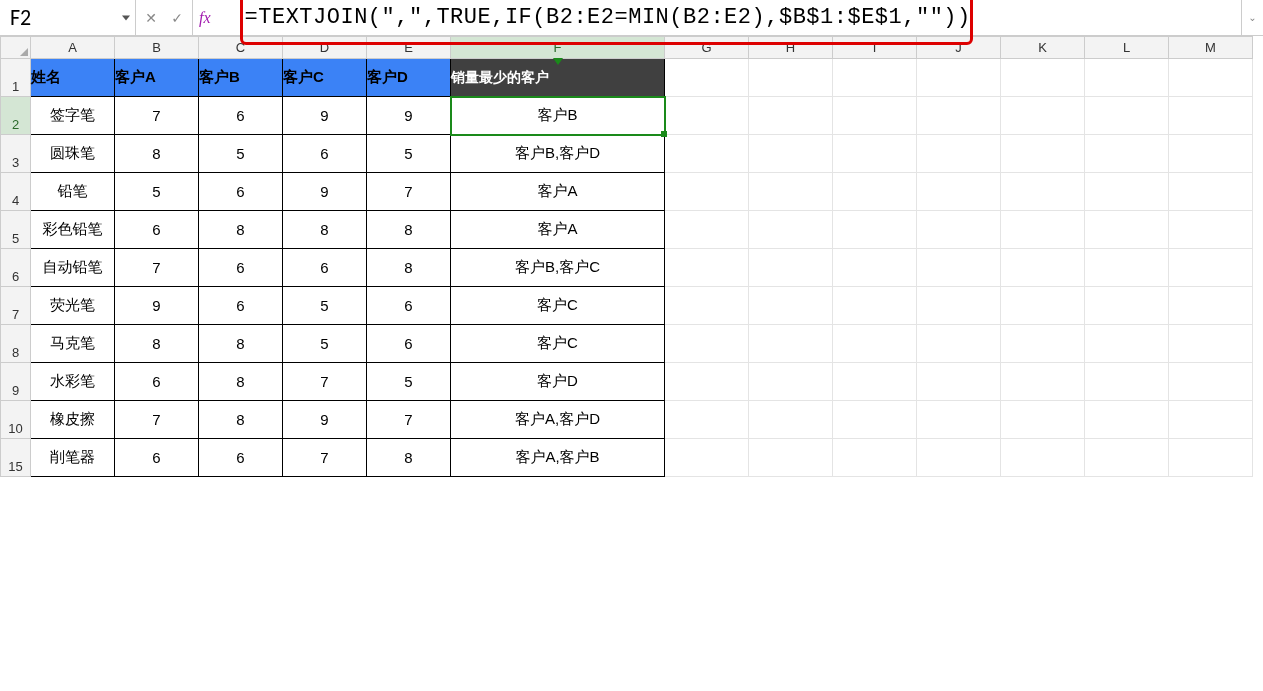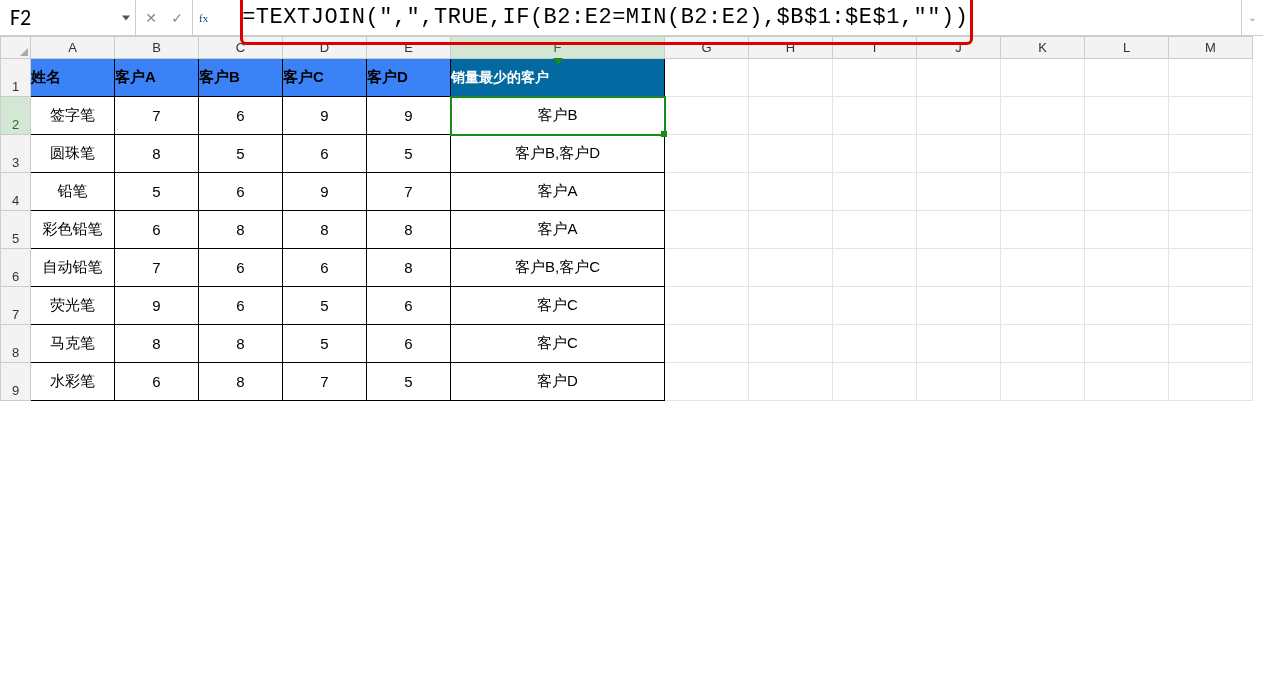--- a/index.html
+++ b/index.html
@@ -39,21 +39,21 @@
   }
   .fb-buttons {
     display: flex;
     align-items: center;
     border-right: 1px solid #ccc;
     padding: 0 6px;
     gap: 8px;
     color: #888;
   }
   .fb-buttons span { width:18px; text-align:center; font-size:14px;}
-  .fx-label { font-size: 11px; color: #0c4a6e; font-family: "Times New Roman", serif; padding: 0 6px; display:flex;align-items:center;}
+  .fx-label { font-style: italic; font-size: 16px; color: #a21caf; font-family: "Times New Roman", serif; padding: 0 6px; display:flex;align-items:center;}
   .formula-highlight {
     position: absolute;
     left: 240px;
     top: -7px;
     right: 290px;
     bottom: -10px;
     border: 3px solid #d00;
     border-radius: 6px;
     pointer-events: none;
     z-index: 5;
@@ -119,21 +119,21 @@
   }
   .data-border { border: 1px solid #000; }
   .hdr-yellow {
     background: #3b82f6;
     font-weight: bold;
     border: 1px solid #000;
     font-size: 15px;
     height: 30px;
   }
   .hdr-red {
-    background: #0369a1;
+    background: #404040;
     color: #fff;
     font-weight: bold;
     border: 1px solid #000;
     font-size: 14px;
     height: 30px;
   }
   .w-name { width: 84px; }
   .w-cust { width: 84px; }
   .w-result { width: 214px; }
   .w-rest { width: 84px; }
@@ -339,22 +339,54 @@
     <td class="cell data-border data-cell">客户D</td>
     <td class="cell"></td>
           <td class="cell"></td>
           <td class="cell"></td>
           <td class="cell"></td>
           <td class="cell"></td>
           <td class="cell"></td>
           <td class="cell"></td>
   </tr>
 
-
-
-
-
-
+  <tr>
+    <td class="row-hdr">10</td>
+    <td class="cell data-border data-cell">橡皮擦</td>
+    <td class="cell data-border data-cell">7</td>
+    <td class="cell data-border data-cell">8</td>
+    <td class="cell data-border data-cell">9</td>
+    <td class="cell data-border data-cell">7</td>
+    <td class="cell data-border data-cell">客户A,客户D</td>
+    <td class="cell"></td>
+          <td class="cell"></td>
+          <td class="cell"></td>
+          <td class="cell"></td>
+          <td class="cell"></td>
+          <td class="cell"></td>
+          <td class="cell"></td>
+  </tr>
+
+
+
+
+
+  <tr>
+    <td class="row-hdr">15</td>
+    <td class="cell data-border data-cell">削笔器</td>
+    <td class="cell data-border data-cell">6</td>
+    <td class="cell data-border data-cell">6</td>
+    <td class="cell data-border data-cell">7</td>
+    <td class="cell data-border data-cell">8</td>
+    <td class="cell data-border data-cell">客户A,客户B</td>
+    <td class="cell"></td>
+          <td class="cell"></td>
+          <td class="cell"></td>
+          <td class="cell"></td>
+          <td class="cell"></td>
+          <td class="cell"></td>
+          <td class="cell"></td>
+  </tr>
 
 
 </tbody>
     </table>
 </div>
 
 </body></html>

